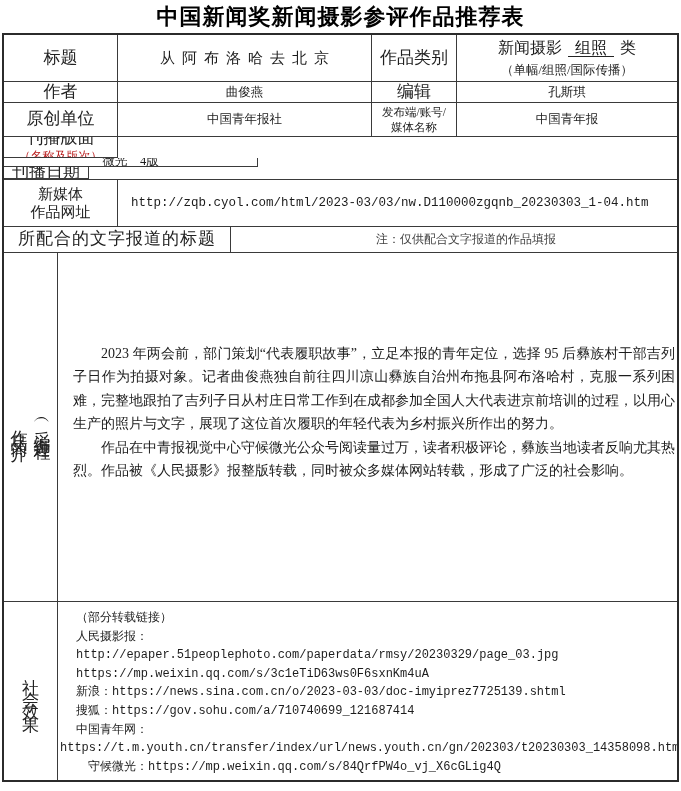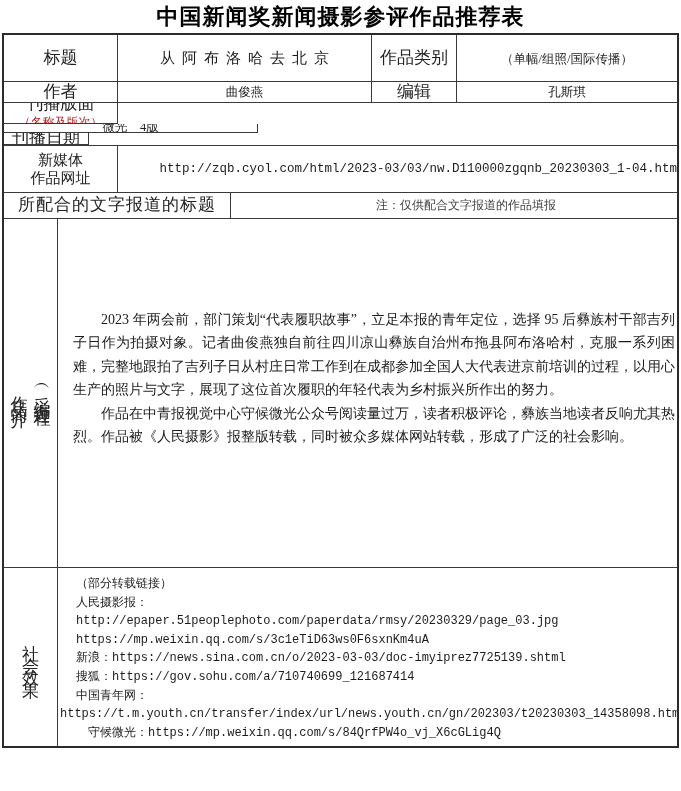--- a/index.html
+++ b/index.html
@@ -41,21 +41,21 @@
   .val { font-size:12.5px; text-align:center; color:#1c1c1c; }
 
   .title-val { font-size:15px; letter-spacing:7px; text-indent:7px; }
   .date-val { font-size:15px; letter-spacing:2px; }
 
   .cat-line1 { font-size:16px; color:#1c1c1c; }
   .cat-line1 .u { border-bottom:1px solid #222; padding:0 7px; margin:0 2px; }
   .cat-line2 { font-size:12.5px; margin-top:3px; color:#1c1c1c; }
 
   .url-cell {
-    align-items:flex-end; justify-content:center; padding-left:13px;
+    align-items:flex-start; justify-content:center; padding-left:13px;
     font-family:"Liberation Mono","DejaVu Sans Mono",monospace;
     font-size:12.5px; color:#1c1c1c;
   }
   .c-note { width:227px; }
   .note-cell {
     align-items:flex-start; justify-content:center; flex-direction:row;
     padding-left:24px; font-size:12px; color:#404040;
   }
   .note-cell span { align-self:center; }
 
@@ -100,39 +100,59 @@
       <div class="cell c1">
         <span class="lab">标题</span>
       </div>
       <div class="cell c2">
         <span class="val title-val">从阿布洛哈去北京</span>
       </div>
       <div class="cell c3">
         <span class="lab">作品类别</span>
       </div>
       <div class="cell c4">
+        <div class="cat-line1">
+          <span>新闻摄影</span>
+          <span class="u">组照</span>
+          <span>类</span>
+        </div>
         <div class="cat-line2">（单幅/组照/国际传播）</div>
       </div>
     </div>
 
     <div class="row r2">
       <div class="cell c1">
         <span class="lab">作者</span>
       </div>
       <div class="cell c2">
         <span class="val">曲俊燕</span>
       </div>
       <div class="cell c3">
         <span class="lab">编辑</span>
       </div>
       <div class="cell c4">
         <span class="val">孔斯琪</span>
       </div>
     </div>
 
+    <div class="row r3">
+      <div class="cell c1">
+        <span class="lab">原创单位</span>
+      </div>
+      <div class="cell c2">
+        <span class="val">中国青年报社</span>
+      </div>
+      <div class="cell c3">
+        <span class="lab-small">发布端/账号/</span>
+        <span class="lab-small">媒体名称</span>
+      </div>
+      <div class="cell c4">
+        <span class="val">中国青年报</span>
+      </div>
+    </div>
 
     <div class="row r4">
       <div class="cell c1">
         <span class="lab">刊播版面</span>
         <span class="lab-sub">（名称及版次）</span>
       </div>
       <div class="cell c2">
         <span class="val">微光　4版</span>
       </div>
       <div class="cell c3">

